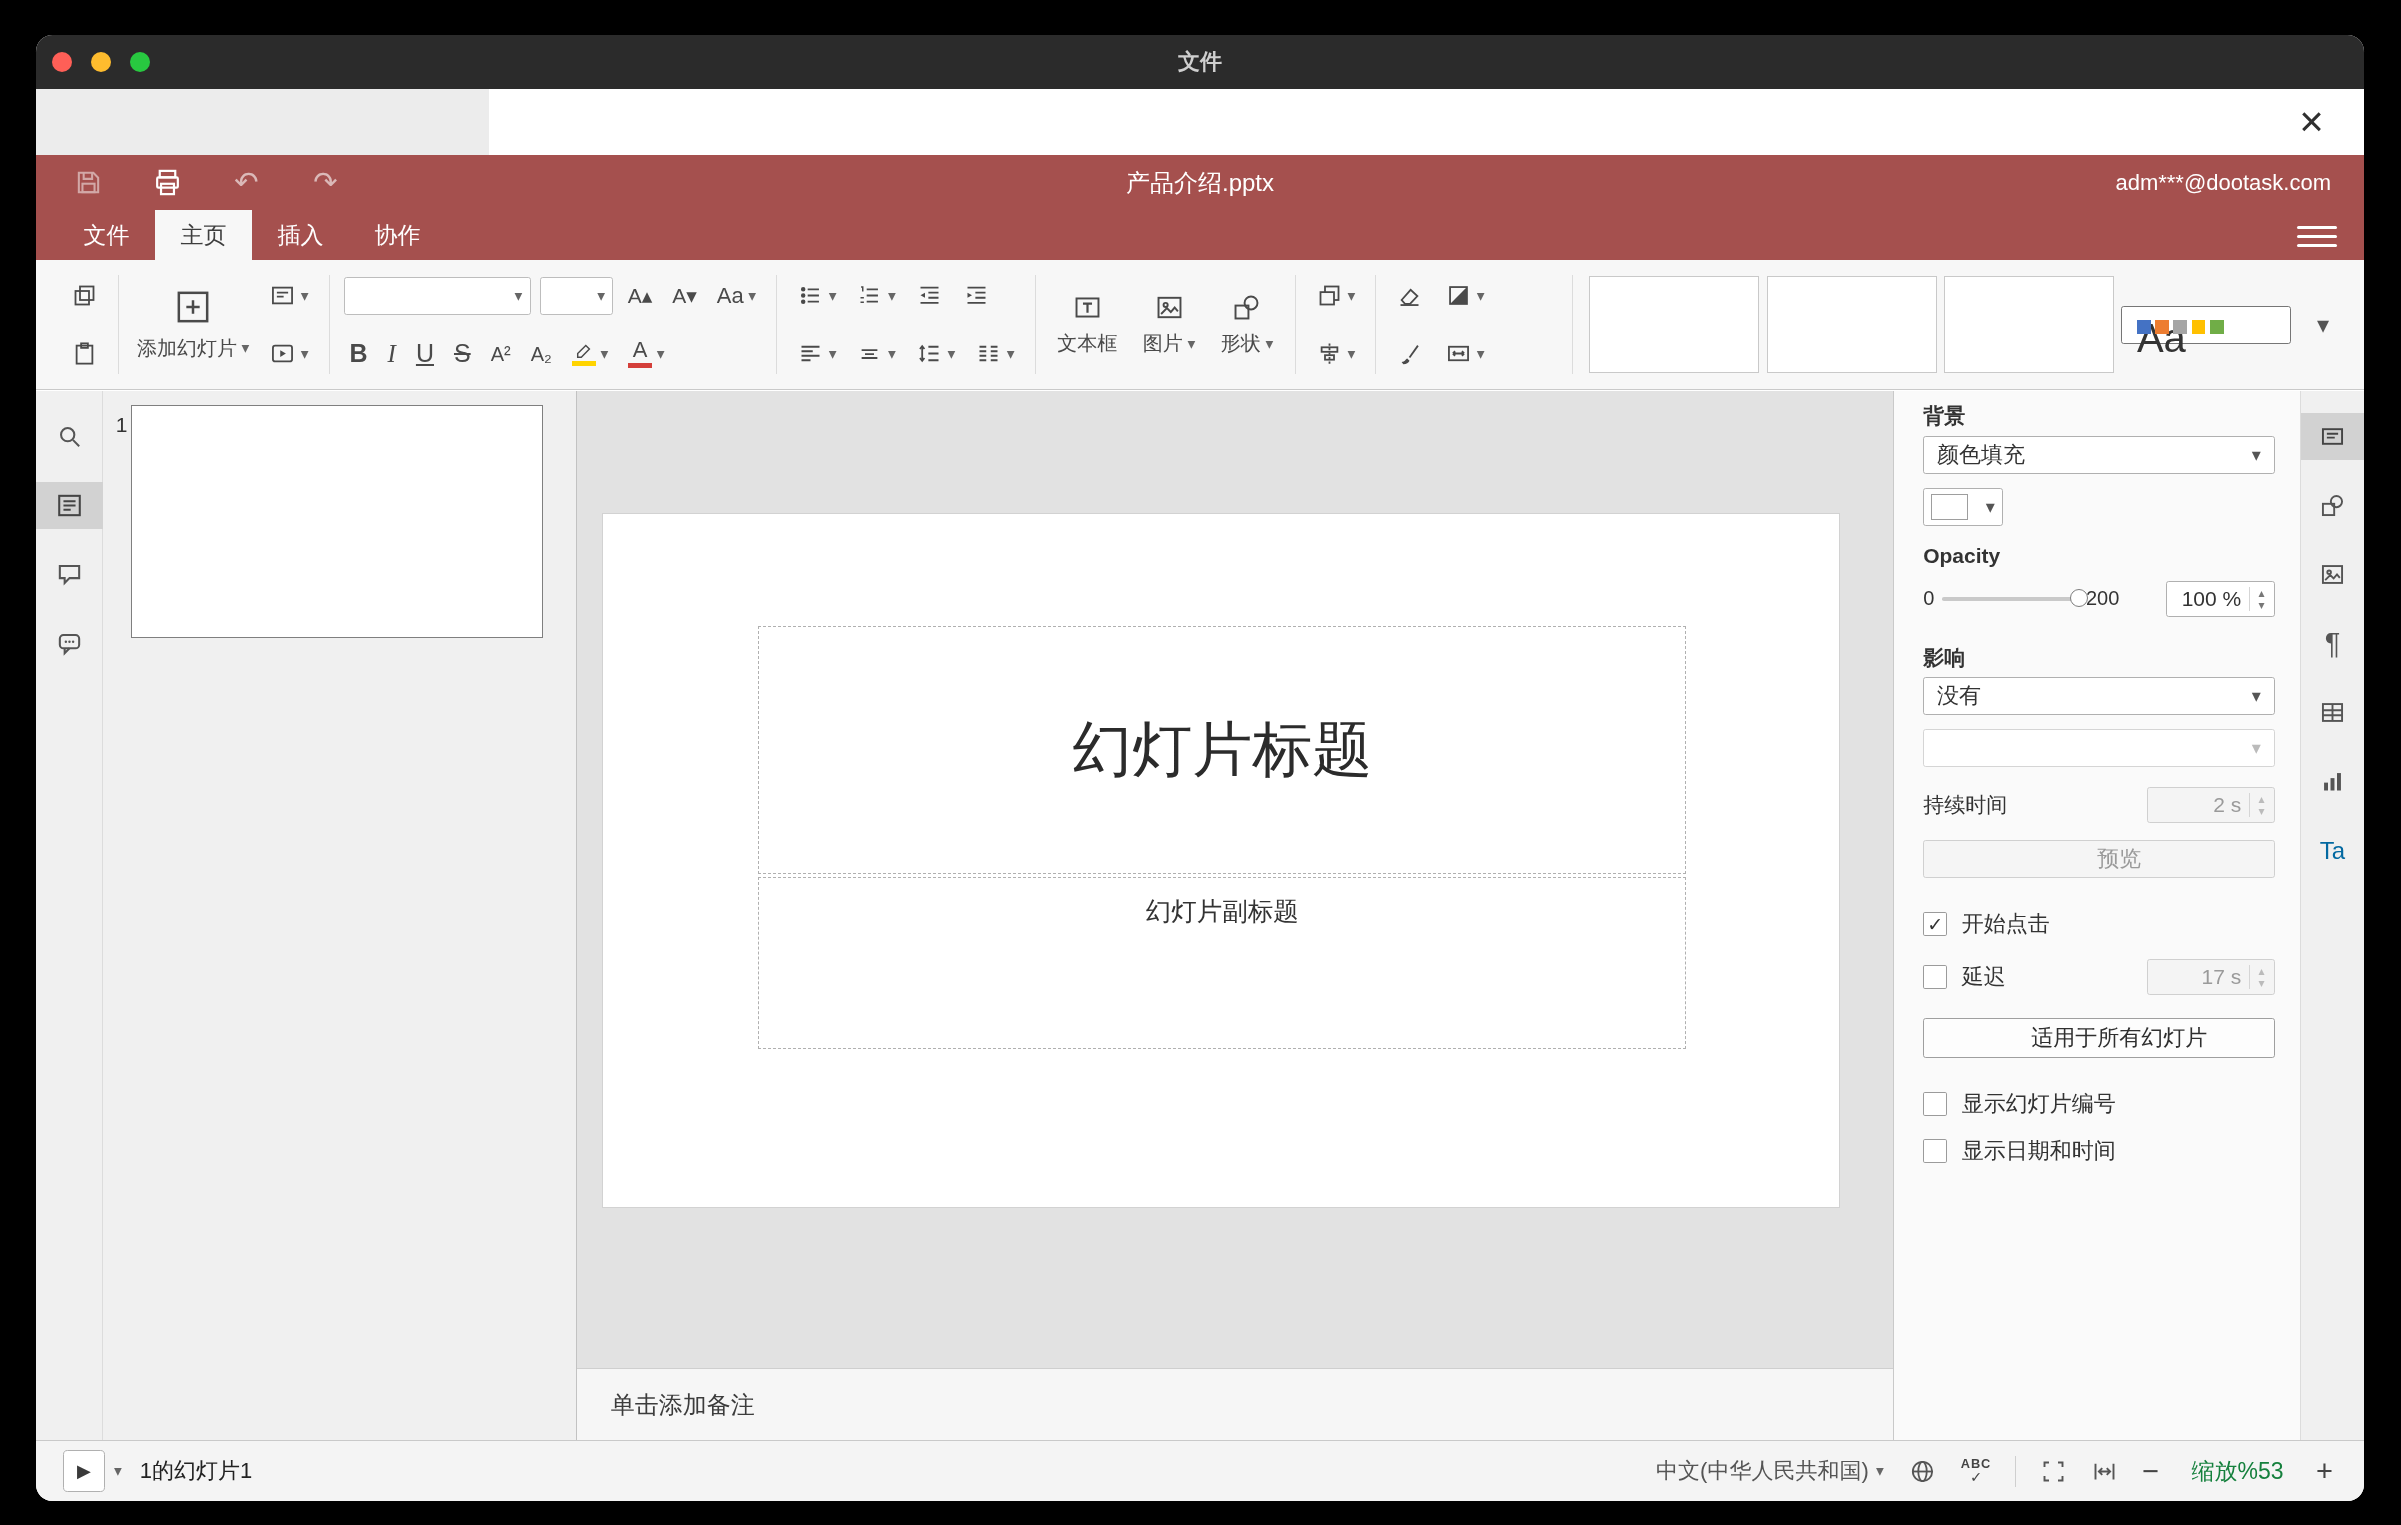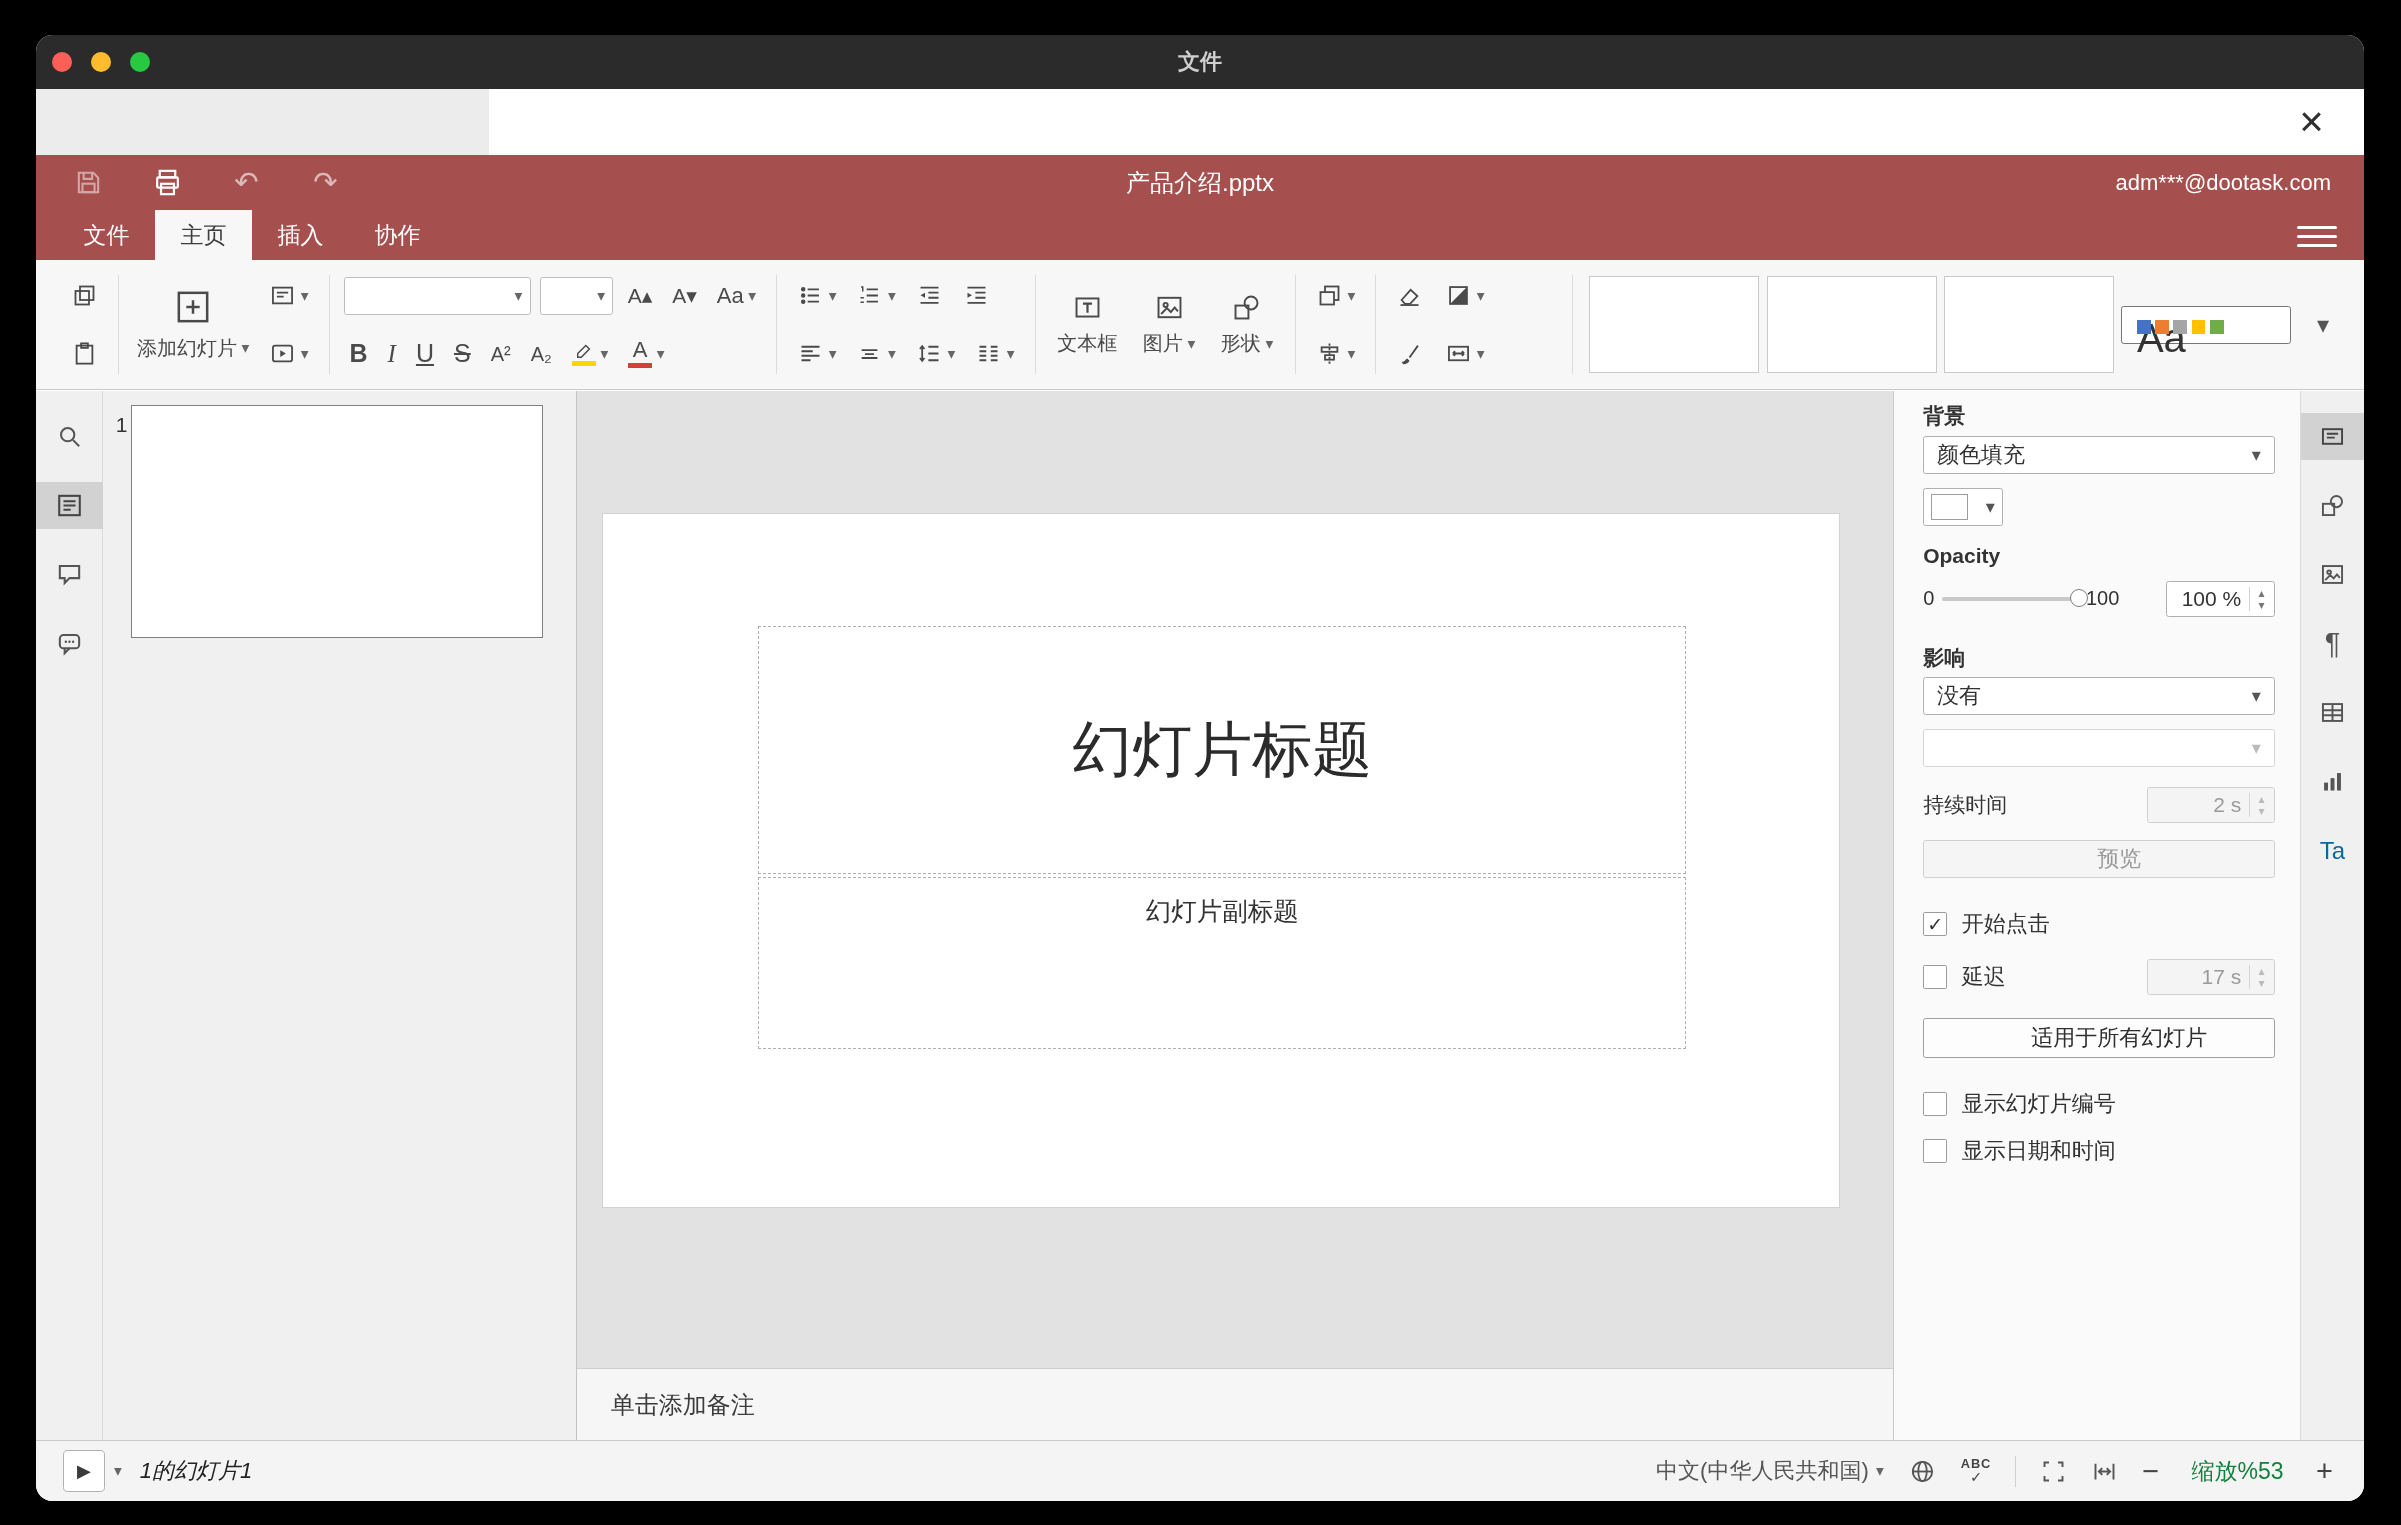--- a/index.html
+++ b/index.html
@@ -112,21 +112,21 @@
   
   .rstrip{width:64px;background:#f0f0f0;border-left:0.9px solid #dcdcdc;box-sizing:border-box;display:flex;flex-direction:column;align-items:center;padding-top:22px;gap:22px;}
   .rstrip .stripitem{width:64px;}
   .pglyph{font-size:29px;color:#555;line-height:1;}
   .taglyph{font-size:24px;color:#0369a1;line-height:1;}
 
   
   .statusbar{position:absolute;left:0;bottom:0;width:100%;height:61px;background:#f4f4f4;border-top:0.9px solid #c9c9c9;box-sizing:border-box;display:flex;align-items:center;padding:0 31px 0 27px;}
   .playbox{width:40px;height:40px;border:0.9px solid #b0b0b0;border-radius:4.6px;background:#fff;display:flex;align-items:center;justify-content:center;font-size:18px;color:#3a3a3a;}
   .sb-left{display:flex;align-items:center;gap:9px;}
-  .sb-slideinfo{font-size:22px;color:#222;margin-left:9px;font-style:italic;}
+  .sb-slideinfo{font-size:22px;color:#222;margin-left:9px;}
   .sb-right{margin-left:auto;display:flex;align-items:center;gap:24px;}
   .sb-lang{display:flex;align-items:center;gap:7.3px;font-size:22px;color:#555;}
   .sb-sep{width:0.9px;height:31px;background:#cfcfcf;}
   .spell{display:flex;flex-direction:column;align-items:center;line-height:1;color:#444;}
   .spell .t{font-size:12.8px;font-weight:bold;letter-spacing:0.9px;}
   .spell .c{font-size:14.6px;margin-top:-0.9px;}
   .zoomtxt{font-size:23px;color:#15803d;min-width:109px;text-align:center;}
   .zglyph{font-size:29px;color:#444;line-height:1;}
   svg{display:block;}
 </style>
@@ -545,21 +545,21 @@
           <span class="sw"></span>
           <span class="chev">▾</span>
         </div>
 
         <div class="plabel b" style="margin-top:18px">Opacity</div>
         <div class="oprow">
           <span class="mm">0</span>
           <div class="slider">
               <div class="knob"></div>
             </div>
-          <span class="mm">100</span>
+          <span class="mm">200</span>
           <div class="spin op-spin">
             <span class="val">100 %</span>
             <span class="arrows">
                 <span>▴</span>
                 <span>▾</span>
               </span>
           </div>
         </div>
 
         <div class="plabel b" style="margin-top:27px">影响</div>

